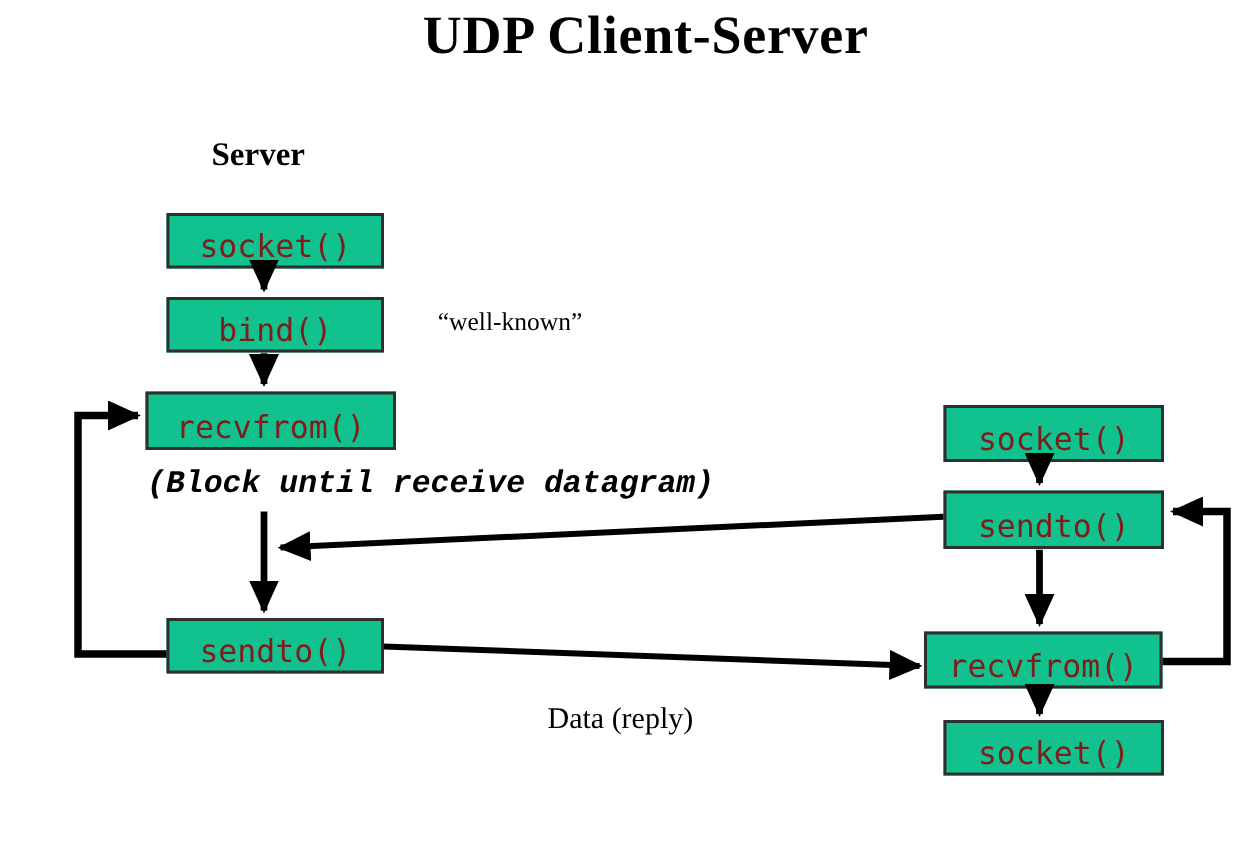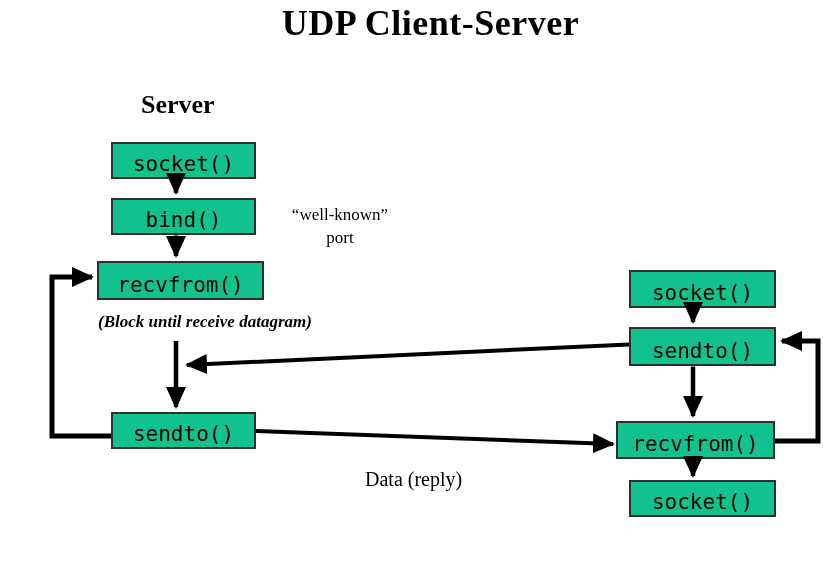--- a/index.html
+++ b/index.html
@@ -18,43 +18,44 @@
     background:var(--box-fill,#12c28e);
     border:2px solid var(--box-border,#2f2f2f);
     box-sizing:border-box;
     display:flex;
     align-items:flex-end;
     justify-content:center;
     font-family:"DejaVu Sans Mono", monospace;
     font-size:21px;
     line-height:1;
     padding-bottom:2px;
-    color:#000000;
+    color:#7f1d1d;
   }
   .title{
     position:absolute;
     left:0;right:0;top:2px;
     text-align:center;
     font-size:36px;
     font-weight:bold;
     letter-spacing:0.5px;
   }
   .heading{
     position:absolute;
-    font-size:26px;
+    font-size:22px;
     font-weight:bold;
   }
   .note{
     position:absolute;
     font-size:20px;
   }
   .note.italic{
-    font-size:17px;
+    font-size:21px;
     font-style:italic;
     font-weight:bold;
+    font-family:Liberation Mono, monospace;
   }
   .wellknown{
     position:absolute;
     left:256px;top:204px;
     width:130px;
     text-align:center;
     font-size:17px;
     line-height:1.35;
   }
   .wellknown span{display:block;}
@@ -89,21 +90,20 @@
   </div>
   <div class="box" style="left:597px;top:421px;width:159px;height:38px;">
     <span>recvfrom()</span>
   </div>
   <div class="box" style="left:610px;top:480px;width:147px;height:37px;">
     <span>socket()</span>
   </div>
 
   <div class="wellknown">
     <span>“well-known”</span>
-    <span>port</span>
   </div>
   <div class="note italic" style="left:79px;top:312px;">(Block until receive datagram)</div>
   <div class="note" style="left:346px;top:468px;">Data (reply)</div>
 
   <svg class="arrows" viewBox="0 0 823 571" xmlns="http://www.w3.org/2000/svg">
     <defs>
       <marker id="ah" markerUnits="userSpaceOnUse" markerWidth="22" markerHeight="20" viewBox="0 0 11 10" refX="10" refY="5" orient="auto-start-reverse">
         <path d="M0,0 L11,5 L0,10 z" fill="#000000"></path>
       </marker>
     </defs>

